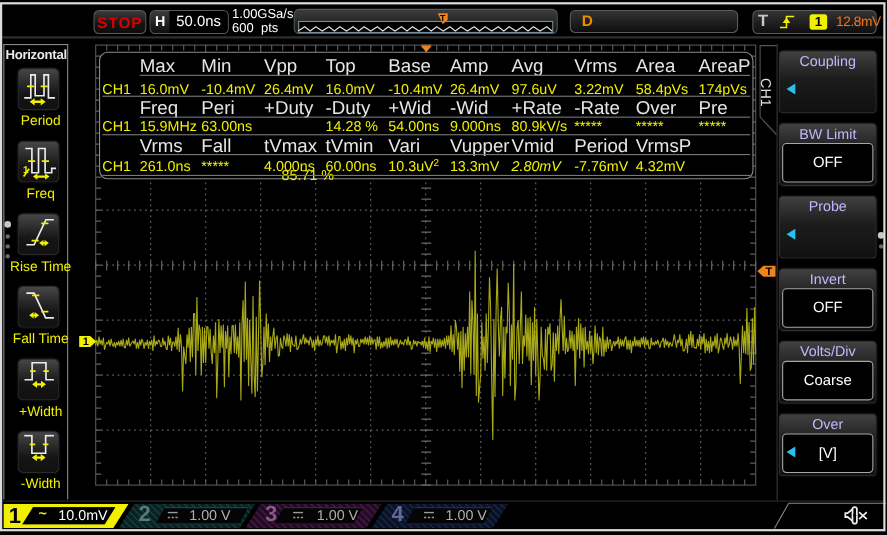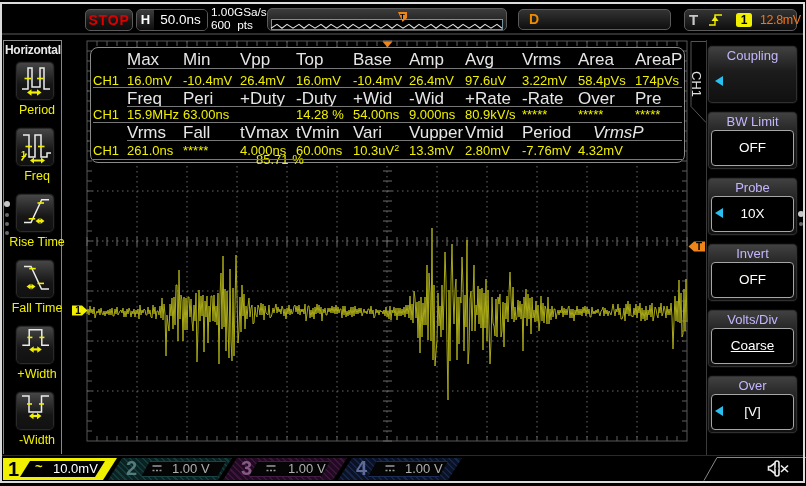--- a/index.html
+++ b/index.html
@@ -152,29 +152,29 @@
 <div class="abs tval2" style="left:578px;top:107.5px;">*****</div>
 <div class="abs tval2" style="left:635px;top:107.5px;">*****</div>
 <div class="abs thdr" style="left:127px;top:124px;">Vrms</div>
 <div class="abs thdr" style="left:183px;top:124px;">Fall</div>
 <div class="abs thdr" style="left:240px;top:124px;">tVmax</div>
 <div class="abs thdr" style="left:296px;top:124px;">tVmin</div>
 <div class="abs thdr" style="left:353px;top:124px;">Vari</div>
 <div class="abs thdr" style="left:409px;top:124px;">Vupper</div>
 <div class="abs thdr" style="left:465px;top:124px;">Vmid</div>
 <div class="abs thdr" style="left:522px;top:124px;">Period</div>
-<div class="abs thdr" style="left:593px;top:124px;font-style:italic;">VrmsP</div>
+<div class="abs thdr" style="left:578px;top:124px;">VrmsP</div>
 <div class="abs tval2" style="left:93px;top:144px;">CH1</div>
 <div class="abs tval2" style="left:127px;top:144px;">261.0ns</div>
 <div class="abs tval2" style="left:183px;top:144px;">*****</div>
 <div class="abs tval2" style="left:240px;top:144px;">4.000ns</div>
 <div class="abs tval2" style="left:296px;top:144px;">60.00ns</div>
 <div class="abs tval2" style="left:353px;top:144px;">10.3uV<span style="font-size:9px;position:relative;top:-4px;">2</span></div>
 <div class="abs tval2" style="left:409px;top:144px;">13.3mV</div>
-<div class="abs tval2" style="left:465px;top:144px;">2.80mV</div>
+<div class="abs tval2" style="left:465px;top:144px;font-style:italic;">2.80mV</div>
 <div class="abs tval2" style="left:522px;top:144px;">-7.76mV</div>
 <div class="abs tval2" style="left:578px;top:144px;">4.32mV</div>
 <div class="abs" style="left:127px;top:68px;width:555px;height:1px;background:#787878;z-index:6;"></div>
 <div class="abs" style="left:93px;top:87px;width:589px;height:1px;background:#787878;z-index:6;"></div>
 <div class="abs" style="left:127px;top:106px;width:555px;height:1px;background:#787878;z-index:6;"></div>
 <div class="abs" style="left:93px;top:122px;width:589px;height:1px;background:#787878;z-index:6;"></div>
 <div class="abs" style="left:127px;top:140px;width:555px;height:1px;background:#787878;z-index:6;"></div>
 <div class="abs" style="left:93px;top:159px;width:589px;height:1px;background:#787878;z-index:6;"></div>
     <style>.thdr{z-index:6;color:#e6e6e6;font-size:17px;line-height:17px;white-space:nowrap;}.tval2{z-index:6;color:#f0f000;font-size:13px;line-height:13px;white-space:nowrap;}</style>
 <div class="abs" id="lpanel"></div>
@@ -242,28 +242,27 @@
     <div class="abs" id="rpanelline"></div>
 <div class="abs" id="ch1tab">CH1</div>
 <div class="abs rbtn" style="top:45px;"></div>
 <div class="abs rtit" style="top:48px;">Coupling</div>
 <div class="abs rtri" style="top:76px;"></div>
 <div class="abs rbtn" style="top:111px;"></div>
 <div class="abs rtit" style="top:114px;">BW Limit</div>
 <div class="abs rval" style="top:130px;">OFF</div>
 <div class="abs rbtn" style="top:177px;"></div>
 <div class="abs rtit" style="top:180px;">Probe</div>
-<div class="abs rval" style="top:196px;">10X</div>
 <div class="abs rtri" style="top:208px;"></div>
 <div class="abs rbtn" style="top:243px;"></div>
 <div class="abs rtit" style="top:246px;">Invert</div>
 <div class="abs rval" style="top:262px;">OFF</div>
 <div class="abs rbtn" style="top:309px;"></div>
 <div class="abs rtit" style="top:312px;">Volts/Div</div>
-<div class="abs rval" style="top:328px;text-decoration:underline;">Coarse</div>
+<div class="abs rval" style="top:328px;">Coarse</div>
 <div class="abs rbtn" style="top:375px;"></div>
 <div class="abs rtit" style="top:378px;">Over</div>
 <div class="abs rval" style="top:394px;">[V]</div>
 <div class="abs rtri" style="top:406px;"></div>
 <div class="abs ldot" style="left:798px;top:211px;width:6px;height:6px;background:#c8c8c8;"></div>
 <div class="abs ldot" style="left:799px;top:222px;width:4px;height:4px;background:#6a6a6a;"></div>
     <div class="abs" style="left:2px;top:455px;width:802px;height:1px;background:#2a2a2a;"></div>
 <div class="abs" style="left:3px;top:458px;width:114px;height:22px;background:#f0f000;clip-path:polygon(0px 0px,114px 0px,100px 22px,0px 22px);"></div>
 <div class="abs" style="left:8px;top:458px;color:#000;font-weight:bold;font-size:20px;line-height:22px;">1</div>
 <div class="abs" style="left:20px;top:461px;width:85px;height:16px;background:#000;clip-path:polygon(10px 0px,85px 0px,75px 16px,0px 16px);"></div>

